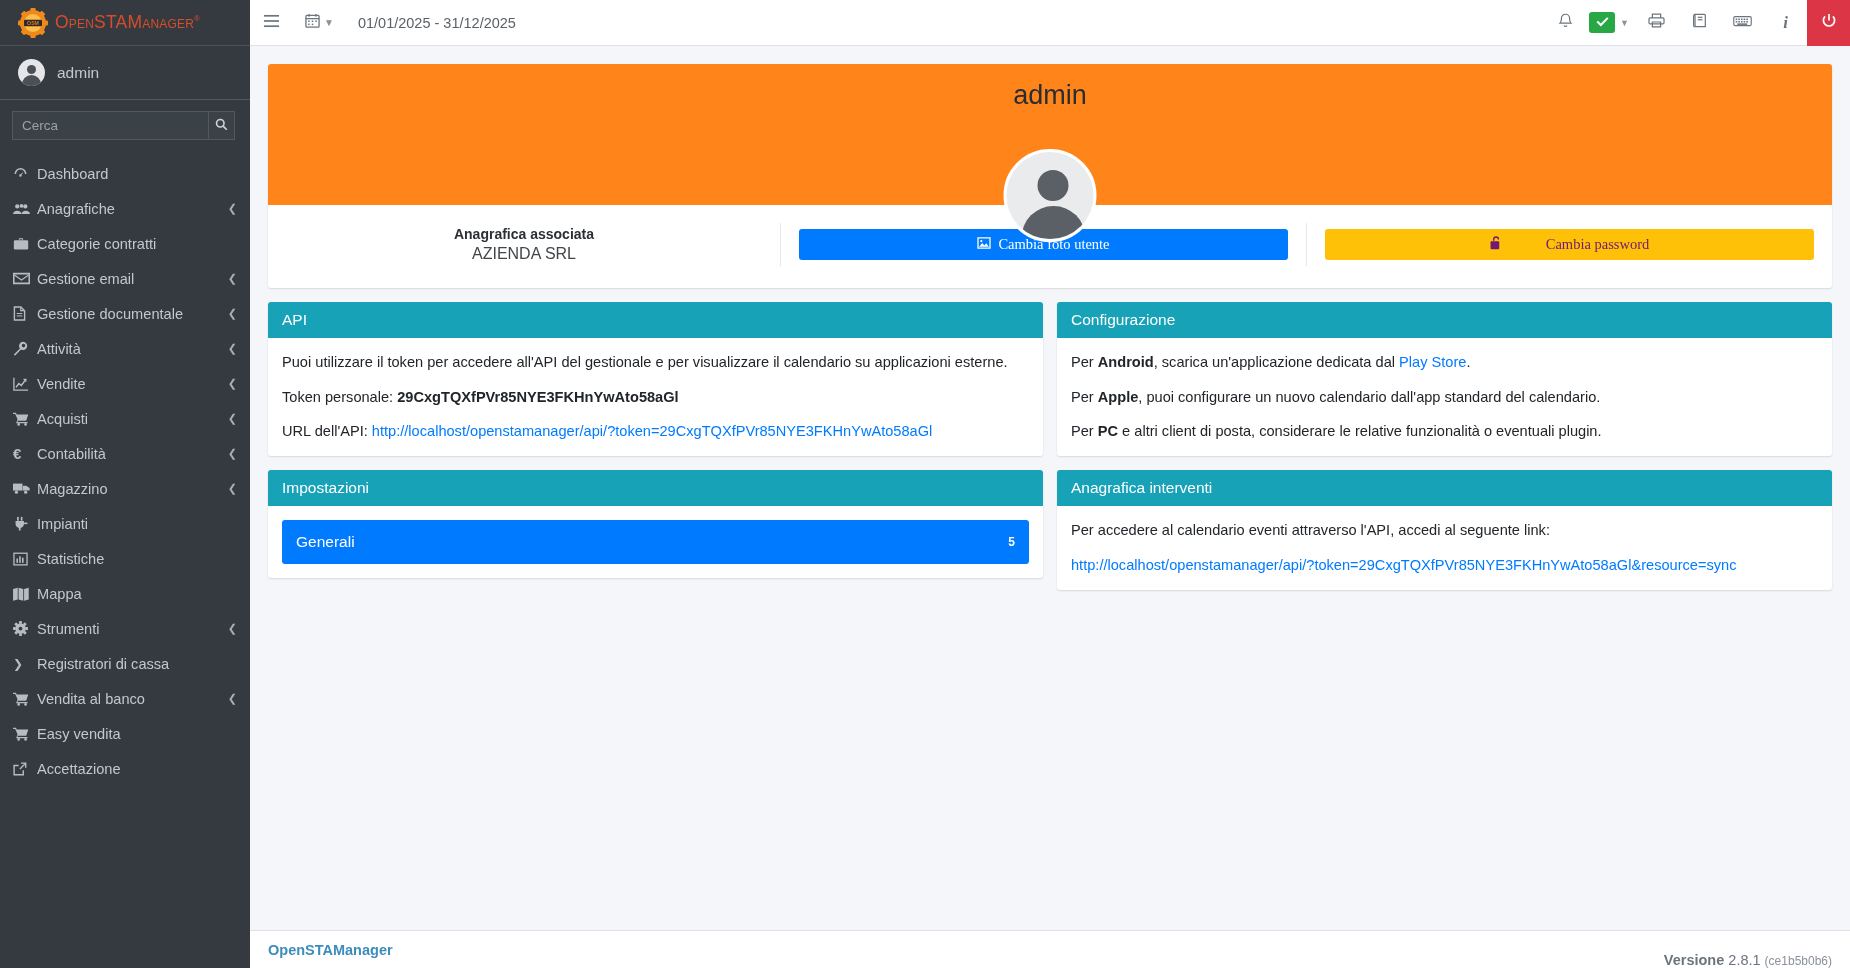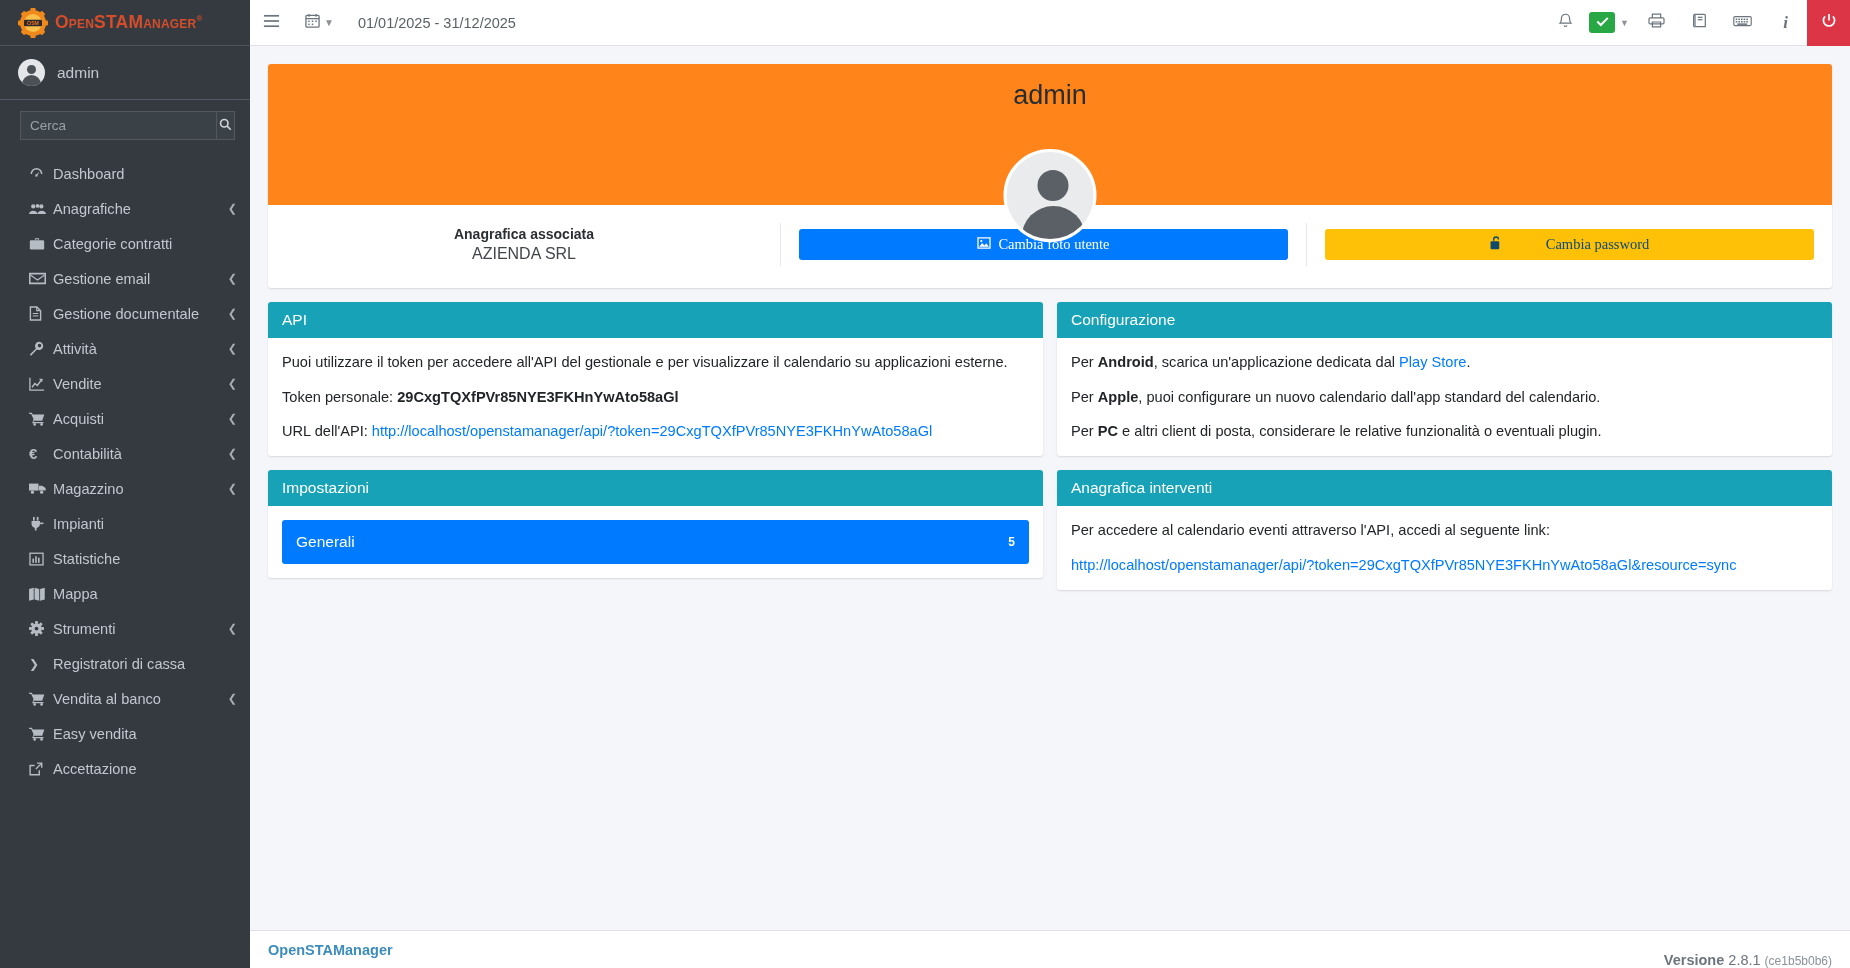--- a/index.html
+++ b/index.html
@@ -21,60 +21,60 @@
   }
   .brand {
     height: 46px; flex: 0 0 46px;
     display: flex; align-items: center;
     padding-left: 18px; gap: 7px;
     border-bottom: 1px solid #4b545c;
     background: #343a40;
   }
   .brand-gear { width: 30px; height: 30px; position: relative; flex: 0 0 30px; }
   .brand-text {
-    color: #d64d2a; font-weight: bold; font-size: 17.5px;
+    color: #d64d2a; font-weight: normal; font-size: 17.5px;
     letter-spacing: .2px; white-space: nowrap;
     font-variant: small-caps;
   }
   .brand-text sup { font-size: 8px; vertical-align: super; }
 
   .userpanel {
     display: flex; align-items: center; gap: 12px;
     padding: 13px 18px;
     border-bottom: 1px solid #4f5962;
   }
   .avatar-sm {
     width: 27px; height: 27px; border-radius: 50%;
     background: #e4e6e9; flex: 0 0 27px;
     position: relative; overflow: hidden;
   }
   .avatar-sm .head { position:absolute; width:9px; height:9px; border-radius:50%; background:#4a5056; left:9px; top:5.5px;}
   .avatar-sm .body { position:absolute; width:19px; height:12px; border-radius:10px 10px 0 0; background:#4a5056; left:4px; top:16px;}
   .userpanel-name { color: #c2c7d0; font-size: 15.5px; }
 
-  .searchbox { padding: 11px 15px 13px 12px; display: flex; margin-left: 8px; }
+  .searchbox { padding: 11px 15px 13px 12px; display: flex; }
   .searchbox input {
     flex: 1; height: 29px;
     background: #3b4247; border: 1px solid #51585e;
     color: #cfd3d7; font-size: 13.5px;
     padding: 0 9px; outline: none;
     font-family: "Liberation Sans", sans-serif;
   }
   .searchbox input::placeholder { color: #9ba1a6; }
   .searchbox button {
     width: 36px; height: 29px;
     background: #3b4247; border: 1px solid #51585e; border-left: none;
     color: #cfd3d7; cursor: pointer; font-size: 13px;
     display: flex; align-items: center; justify-content: center;
   }
 
   .nav { padding-top: 3px; }
   .nav-item {
     display: flex; align-items: center;
-    height: 35px; padding: 0 13px 0 29px;
+    height: 35px; padding: 0 13px 0 13px;
     color: #c2c7d0; font-size: 14.6px;
     cursor: pointer; position: relative;
   }
   .nav-ico {
     width: 24px; flex: 0 0 24px; font-size: 14px;
     display: flex; align-items: center; color: #b6bcc3;
   }
   .nav-ico svg { display:block; }
   .nav-label { flex: 1; white-space: nowrap; }
   .nav-caret { font-size: 11px; color: #a8aeb5; }
@@ -140,21 +140,21 @@
   .pb-col.c3 { flex: 1; padding-left: 18px; display:flex; }
   .assoc-title { font-weight: bold; font-size: 14px; color: #2b2f33; }
   .assoc-sub { font-size: 16px; color: #41464b; margin-top: 3px; }
   .btn {
     width: 100%; border: none; border-radius: 3px;
     height: 31px; font-size: 14.5px;
     display: flex; align-items: center; justify-content: center; gap: 7px;
     cursor: pointer; font-family: Liberation Serif, serif;
   }
   .btn-primary { background: #007bff; color: #fff; }
-  .btn-warning { background: #ffc107; color: #0c4a6e; gap: 44px; }
+  .btn-warning { background: #ffc107; color: #701a75; gap: 44px; }
 
   
   .grid { display: flex; gap: 14px; }
   .gcol { flex: 1; min-width: 0; }
   .panel { background: #fff; border-radius: 3px; box-shadow: 0 1px 2px rgba(0,0,0,.12); margin-bottom: 14px; }
   .panel-head {
     background: #17a2b8; color: #fff;
     padding: 9px 14px; font-size: 15.5px;
     border-radius: 3px 3px 0 0;
   }

